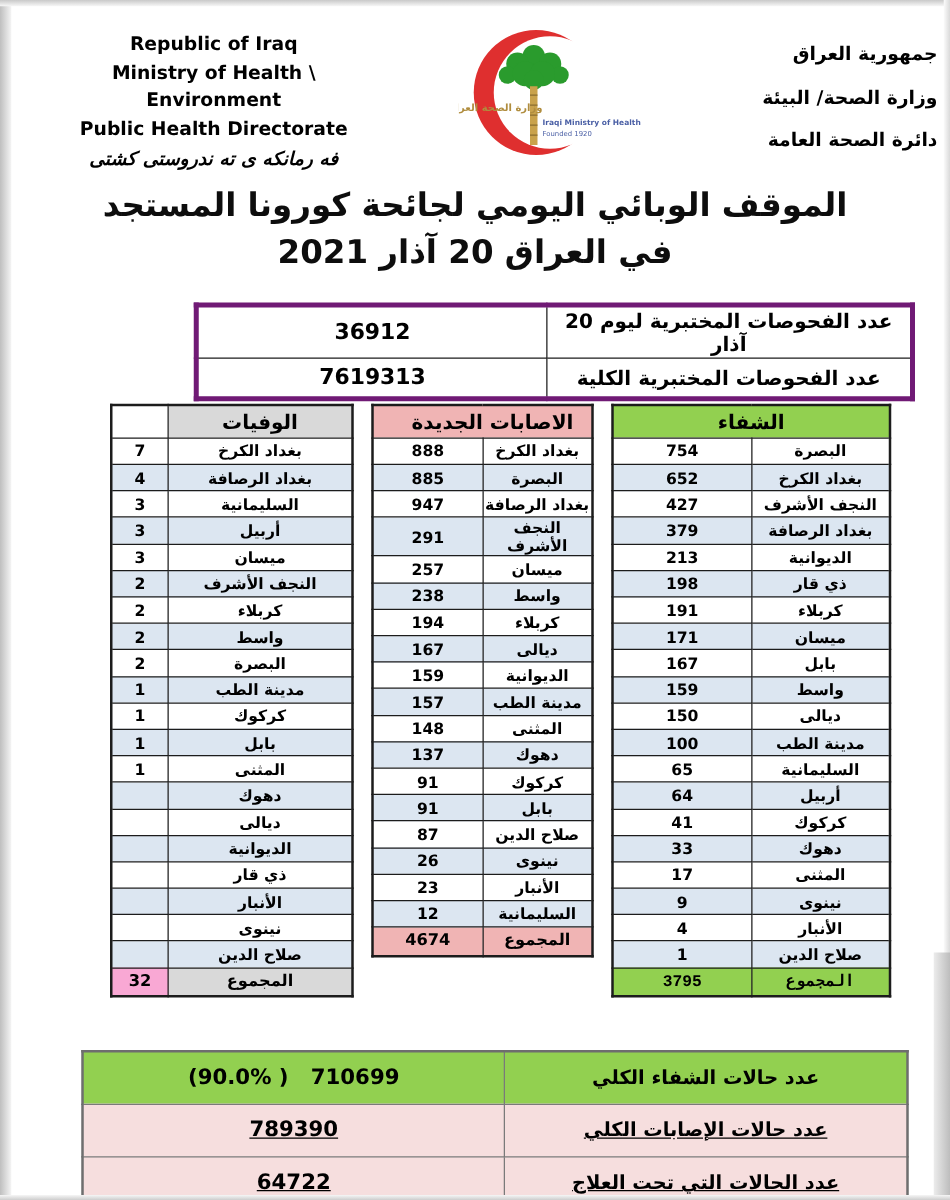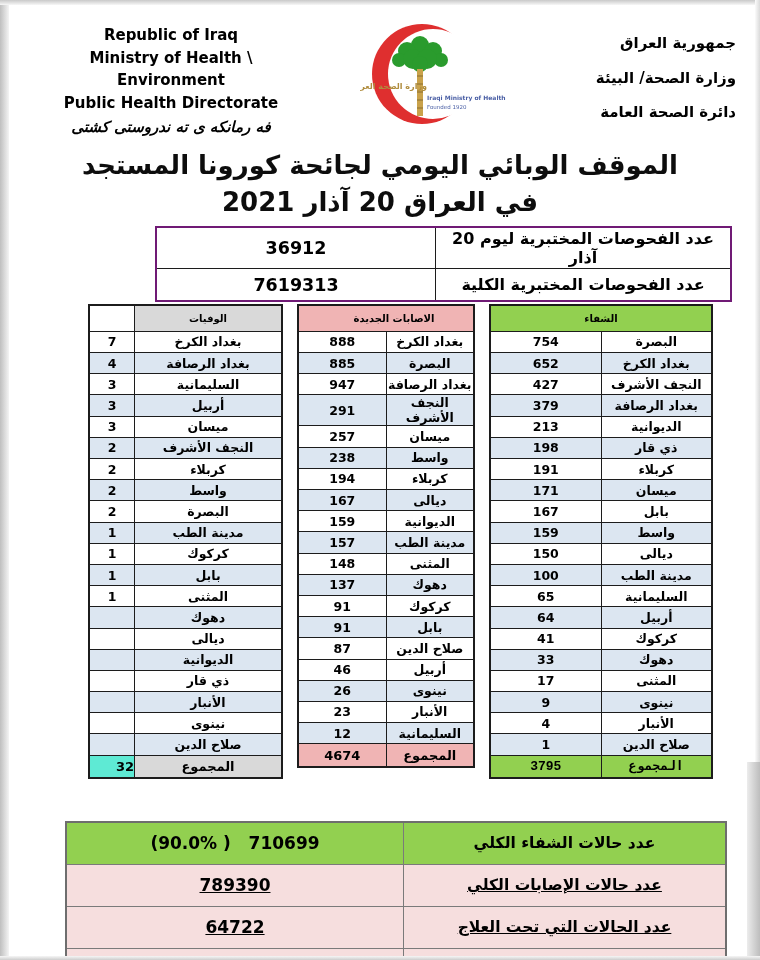--- a/index.html
+++ b/index.html
@@ -7,60 +7,60 @@
   .page{position:relative;width:760px;height:960px;background:#fff;overflow:hidden;}
 
   
   .edge-left{position:absolute;left:0;top:0;width:9px;height:960px;background:linear-gradient(to right,#bfbfbf,#f4f4f4);}
   .edge-top{position:absolute;left:0;top:0;width:760px;height:5px;background:linear-gradient(to bottom,#c9c9c9,#f7f7f7);}
   .edge-right{position:absolute;right:0;top:0;width:5px;height:960px;background:linear-gradient(to left,#dadada,#fbfbfb);}
   .edge-right-low{position:absolute;right:0;top:762px;width:13px;height:198px;background:linear-gradient(to left,#bdbdbd,#ececec);}
   .edge-bottom{position:absolute;left:0;bottom:0;width:760px;height:4px;background:linear-gradient(to top,#cdcdcd,#f6f6f6);}
 
   
-  .header{display:flex;align-items:flex-start;padding:16px 20px 0 40px;}
+  .header{display:flex;align-items:flex-start;padding:16px 6px 0 40px;}
   .h-en{width:262px;text-align:center;font-weight:bold;font-size:15px;line-height:1.5;padding-top:8px;}
   .h-ku{font-size:15px;font-weight:bold;direction:rtl;margin-top:2px;font-style:italic;}
   .h-logo-wrap{flex:1;display:flex;justify-content:center;}
   .h-logo{margin-top:0;}
   .h-ar{width:160px;text-align:right;direction:rtl;font-weight:bold;font-size:15px;line-height:2.3;padding-top:10px;padding-right:4px;}
 
   
   .title{margin-top:8px;text-align:center;font-weight:bold;font-size:26px;line-height:1.45;direction:rtl;color:#0d0d0d;}
 
   
   table{border-collapse:collapse;table-layout:fixed;}
-  .tests{width:577px;margin:4px 0 0 155px;border:2px solid #701a75;}
+  .tests{width:577px;margin:20px 0 0 155px;border:4px solid #701a75;}
   .tests td{border:1.5px solid #1c1c1c;font-weight:bold;text-align:center;vertical-align:middle;}
   .tests tr{height:33px;}
   .tests .s-val{width:276px;font-size:17.5px;}
   .tests .s-lbl{font-size:16px;direction:rtl;}
 
   
   .gov-wrap{display:flex;margin:2px 0 0 88px;width:625px;justify-content:space-between;align-items:flex-start;}
   .gov{border:2px solid #1c1c1c;}
   .gov th,.gov td{border:1px solid #1c1c1c;font-weight:bold;text-align:center;vertical-align:middle;padding:0;}
   .gov thead tr{height:26px;}
-  .gov-title{font-size:10px;direction:rtl;}
+  .gov-title{font-size:16px;direction:rtl;}
   .gov tbody tr{height:21.2px;}
   .g-val{font-size:12.5px;}
   .g-name{font-size:12.5px;direction:rtl;}
   .gov tbody tr.alt td{background:var(--altblue,#dce6f1);}
   .gov tfoot tr{height:23px;}
   .gov tfoot td{font-size:13px;}
   .total-label{direction:rtl;font-size:13.5px;}
 
   .w-deaths{width:195px;} .w-deaths .g-val{width:44px;}
   .w-cases{width:178px;}  .w-cases .g-val{width:46px;}
   .w-rec{width:224px;}    .w-rec .g-val{width:54px;}
 
   .theme-gray .gov-title{background:var(--gray,#d9d9d9);}
   .theme-gray .gov-spacer{background:#fff;width:44px;}
   .theme-gray .total-label{background:var(--gray,#d9d9d9);}
-  .theme-gray .total-val{background:#5eead4;text-align:right;}
+  .theme-gray .total-val{background:#f9a8d4;}
   .theme-pink .gov-title{background:var(--pink,#f0b4b4);padding-left:16px;}
   .theme-pink .total-label,.theme-pink .total-val{background:var(--pink,#f0b4b4);}
   .theme-green .gov-title{background:var(--green,#92d050);}
   .theme-green .total-label,.theme-green .total-val{background:var(--green,#92d050);font-family:Liberation Mono, monospace;}
 
   
   .summary{width:662px;margin:42px 0 0 65px;border:2px solid #6e6e6e;}
   .summary td{border:1.2px solid #7a7a7a;font-weight:bold;text-align:center;vertical-align:middle;}
   .summary tr{height:42px;}
   .summary .s-val{width:334px;font-size:17px;direction:ltr;}
@@ -300,24 +300,20 @@
     <td class="g-name">كركوك</td>
   </tr>
           <tr class="g-row alt">
     <td class="g-val">91</td>
     <td class="g-name">بابل</td>
   </tr>
           <tr class="g-row">
     <td class="g-val">87</td>
     <td class="g-name">صلاح الدين</td>
   </tr>
-          <tr class="g-row">
-    <td class="g-val">46</td>
-    <td class="g-name">أربيل</td>
-  </tr>
           <tr class="g-row alt">
     <td class="g-val">26</td>
     <td class="g-name">نينوى</td>
   </tr>
           <tr class="g-row">
     <td class="g-val">23</td>
     <td class="g-name">الأنبار</td>
   </tr>
           <tr class="g-row alt">
     <td class="g-val">12</td>

